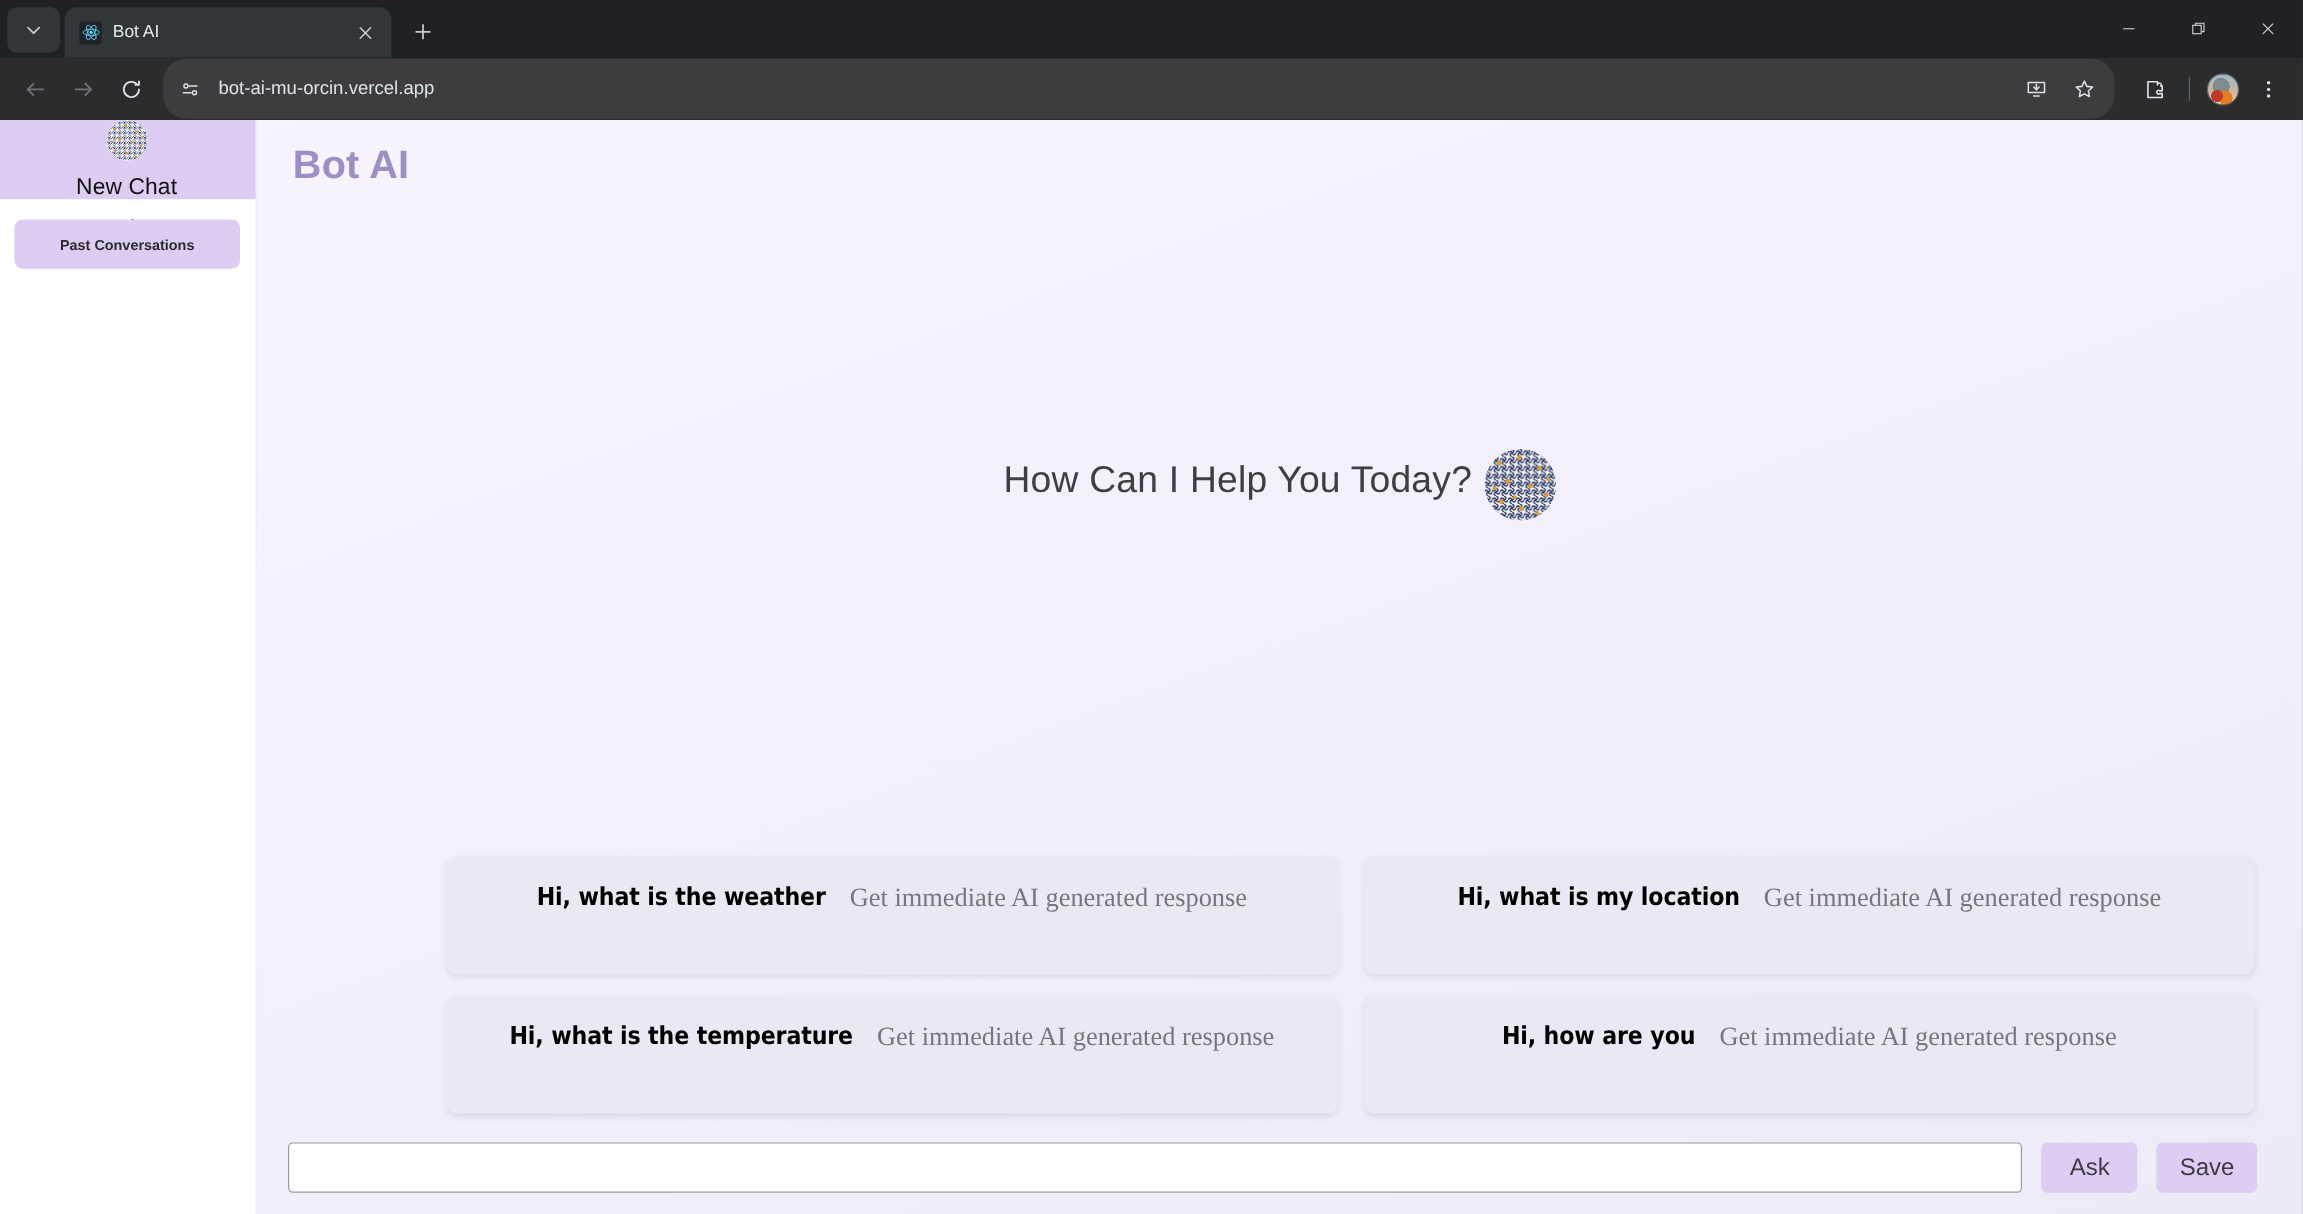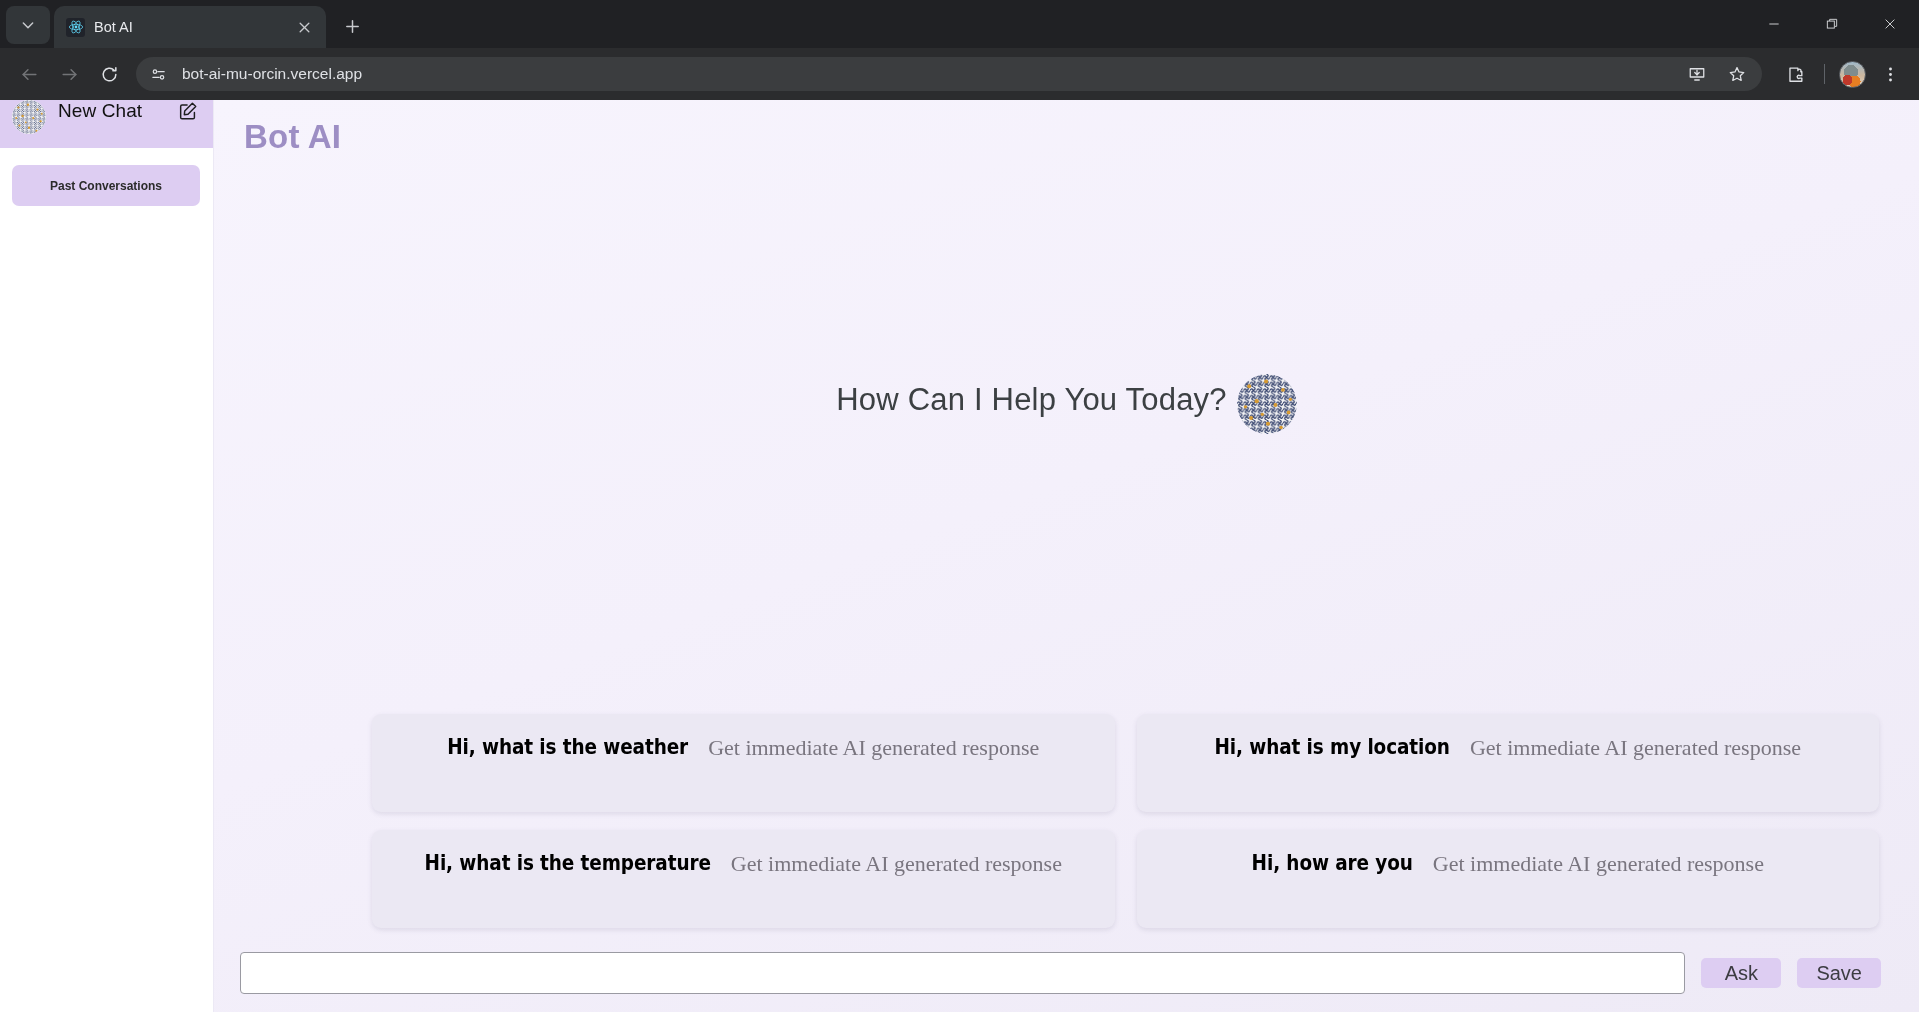--- a/index.html
+++ b/index.html
@@ -61,21 +61,21 @@
     height: 52px; background: #2b2c2e; display: flex; align-items: center;
     padding: 0 10px; gap: 2px; flex: 0 0 52px;
   }
   .navbtn {
     width: 38px; height: 38px; border-radius: 50%;
     display: flex; align-items: center; justify-content: center; cursor: pointer;
   }
   .navbtn svg { width: 19px; height: 19px; }
   .navbtn.disabled { opacity: .45; }
   .omnibox {
-    flex: 1; height: 34px; background: #3b3d3f; border-radius: 19px;
+    flex: 1; height: 50px; background: #3b3d3f; border-radius: 19px;
     display: flex; align-items: center; margin: 0 8px 0 6px; padding: 0 6px 0 8px;
     cursor: text; min-width: 0;
   }
   .siteinfo {
     width: 29px; height: 29px; border-radius: 50%; flex: 0 0 29px;
     display: flex; align-items: center; justify-content: center; cursor: pointer;
   }
   .siteinfo svg { width: 17px; height: 17px; }
   .url { color: #dfe1e5; font-size: 15.5px; margin-left: 9px; white-space: nowrap; overflow: hidden; }
   .omni-actions { margin-left: auto; display: flex; align-items: center; gap: 2px; }
@@ -98,23 +98,24 @@
 
   
   .viewport { flex: 1; display: flex; background: #ffffff; min-height: 0; }
 
   .sidebar {
     width: 214px; flex: 0 0 214px; background: #ffffff;
     display: flex; flex-direction: column;
     border-right: 1px solid #ece9f5;
   }
   .sb-header {
-    background: #ddcdf2; height: 48px;
-    display: flex; align-items: flex-start; gap: 12px; padding: 0 14px 0 12px;
+    background: #ddcdf2; height: 66px;
+    display: flex; align-items: center; gap: 12px; padding: 0 14px 0 12px;
     cursor: pointer;
+    flex-direction: column;
   }
   .sb-logo {
     width: 34px; height: 34px; border-radius: 50%; flex: 0 0 34px;
     overflow: hidden; background: #f4f4f6;
   }
   .sb-logo svg, .hero-logo svg { display: block; width: 100%; height: 100%; }
   .sb-title { font-size: 19px; color: #111; font-weight: 400; flex: 1; letter-spacing: .1px; }
   .edit-icon { width: 22px; height: 22px; flex: 0 0 22px; cursor: pointer; }
   .edit-icon svg { width: 100%; height: 100%; }
   .past-btn {
@@ -167,21 +168,21 @@
     display: flex; align-items: center; gap: 16px;
     padding: 10px 38px 18px 26px;
   }
   .prompt-input {
     flex: 1; height: 42px; background: #fff;
     border: 1px solid #9a9aa2; border-radius: 4px;
     font-family: "Liberation Sans", sans-serif; font-size: 16px;
     color: #202124; padding: 0 10px; outline: none; min-width: 0;
   }
   .act-btn {
-    height: 30px; min-width: 80px; padding: 0 19px;
+    height: 42px; min-width: 80px; padding: 0 19px;
     background: #ddcdf2; border: none; border-radius: 5px;
     font-family: "Liberation Sans", sans-serif; font-size: 20px; color: #3c3c42;
     cursor: pointer; display: flex; align-items: center; justify-content: center;
   }
 </style>
 </head>
 <body>
 
 <div class="browser">
 

